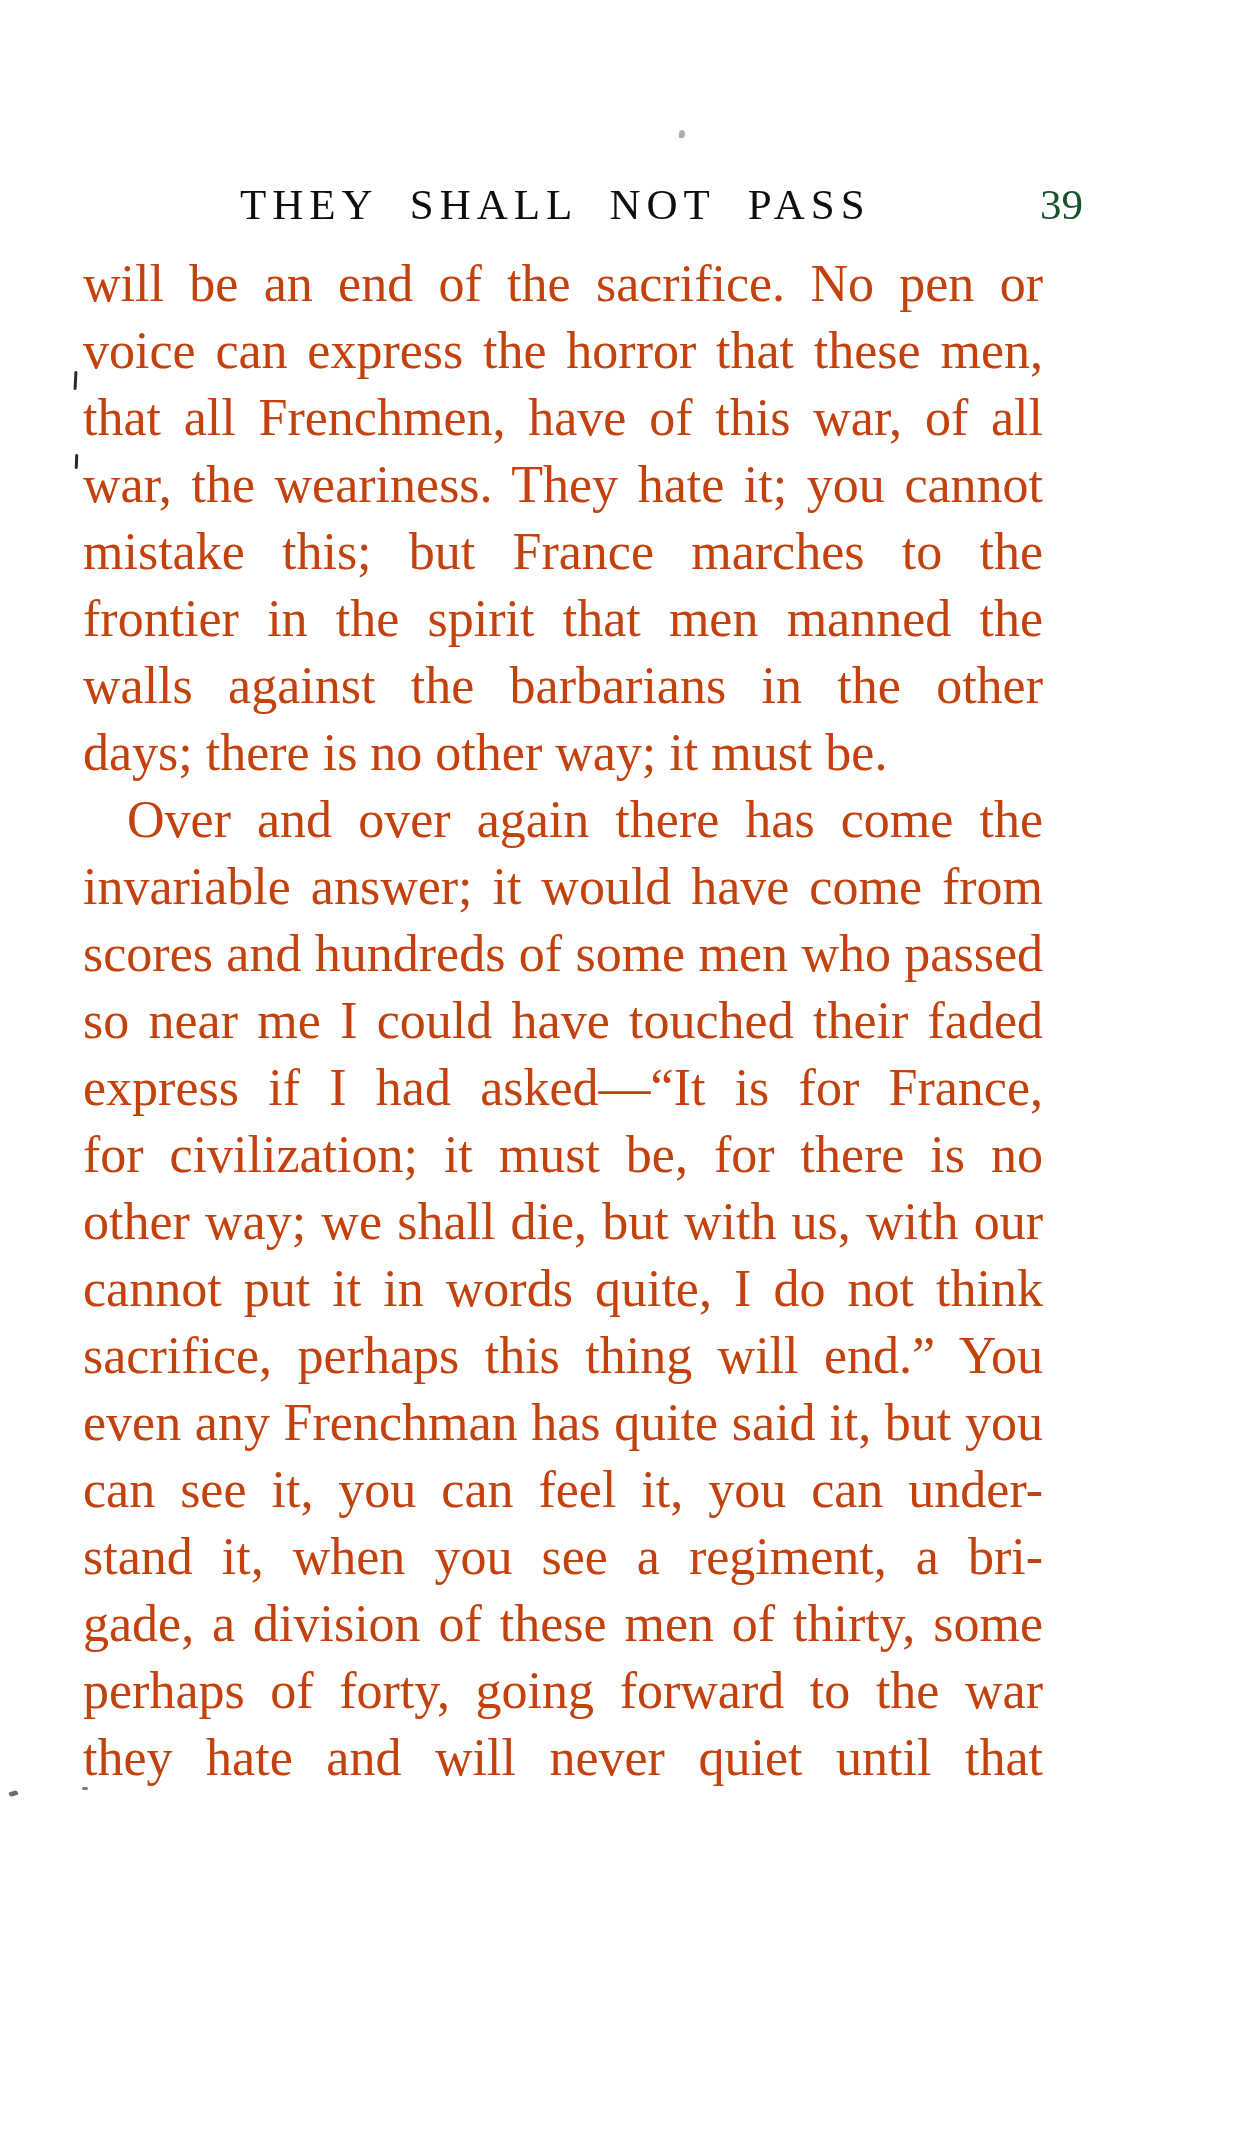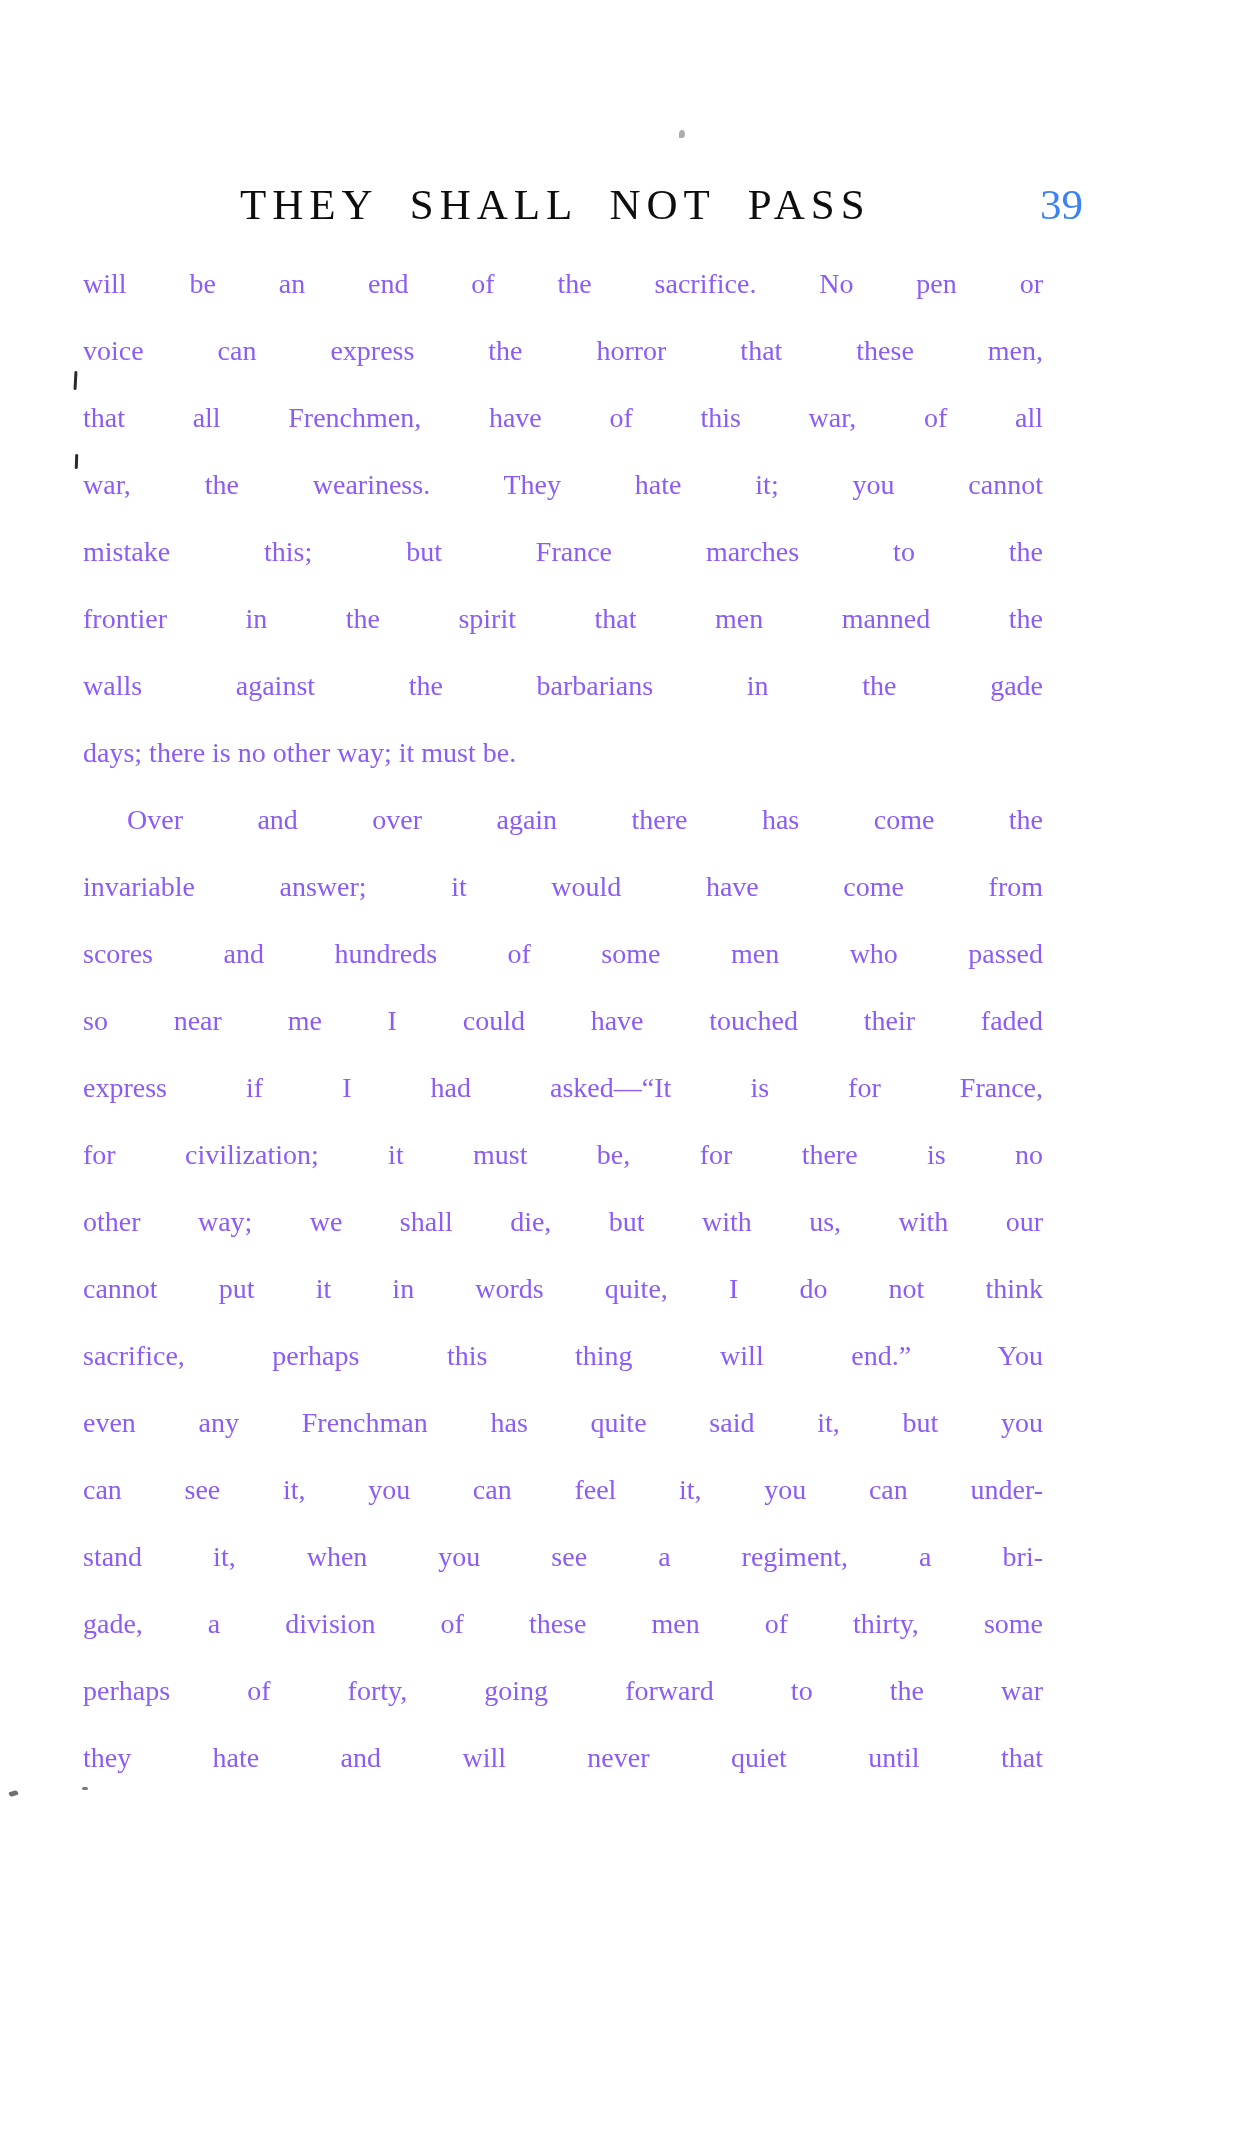--- a/index.html
+++ b/index.html
@@ -32,37 +32,37 @@
     letter-spacing: 6px;
     word-spacing: 16px;
     white-space: nowrap;
     color: #0e0e0e;
   }
   .pagenum {
     position: absolute;
     right: 207px;
     top: 0;
     font-size: 43px;
-    color: #3b82f6;
+    color: #14532d;
   }
   .body-text {
     position: absolute;
     left: 83px;
     top: 250px;
     width: 960px;
   }
   .line {
     height: 67px;
     line-height: 67px;
-    font-size: 28px;
+    font-size: 52px;
     overflow: hidden;
     white-space: normal;
     text-align: justify;
     text-align-last: auto;
-    color: #8b5cf6;
+    color: #c2410c;
   }
   
   .line.j {
     text-align-last: justify;
   }
   .line.j::after {
     content: "";
     display: inline-block;
     width: 100%;
     height: 0;
@@ -127,21 +127,21 @@
     <span class="pagenum">39</span>
   </div>
 
   <div class="body-text">
     <div class="line j">will be an end of the sacrifice.  No pen or</div>
     <div class="line j">voice can express the horror that these men,</div>
     <div class="line j">that all Frenchmen, have of this war, of all</div>
     <div class="line j">war, the weariness.  They hate it; you cannot</div>
     <div class="line j">mistake this; but France marches to the</div>
     <div class="line j">frontier in the spirit that men manned the</div>
-    <div class="line j">walls against the barbarians in the gade</div>
+    <div class="line j">walls against the barbarians in the other</div>
     <div class="line noj">days; there is no other way; it must be.</div>
     <div class="line j indent">Over and over again there has come the</div>
     <div class="line j">invariable answer; it would have come from</div>
     <div class="line j">scores and hundreds of some men who passed</div>
     <div class="line j">so near me I could have touched their faded</div>
     <div class="line j">express if I had asked—“It is for France,</div>
     <div class="line j">for civilization; it must be, for there is no</div>
     <div class="line j">other way; we shall die, but with us, with our</div>
     <div class="line j">cannot put it in words quite, I do not think</div>
     <div class="line j">sacrifice, perhaps this thing will end.”  You</div>

